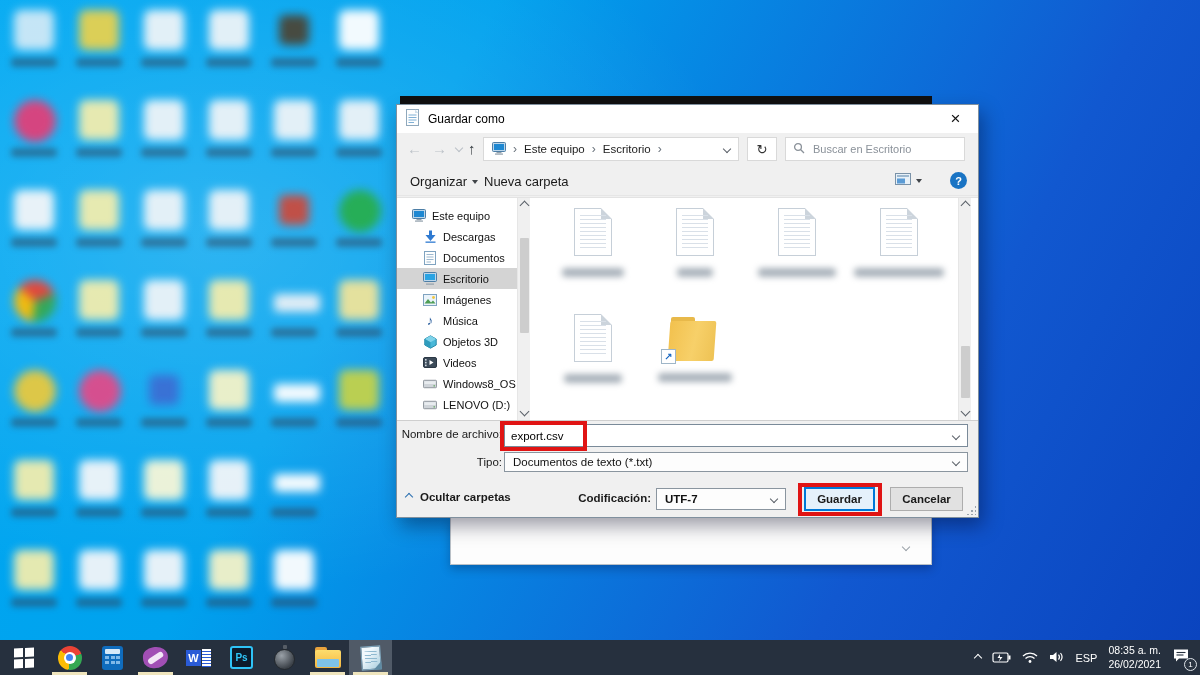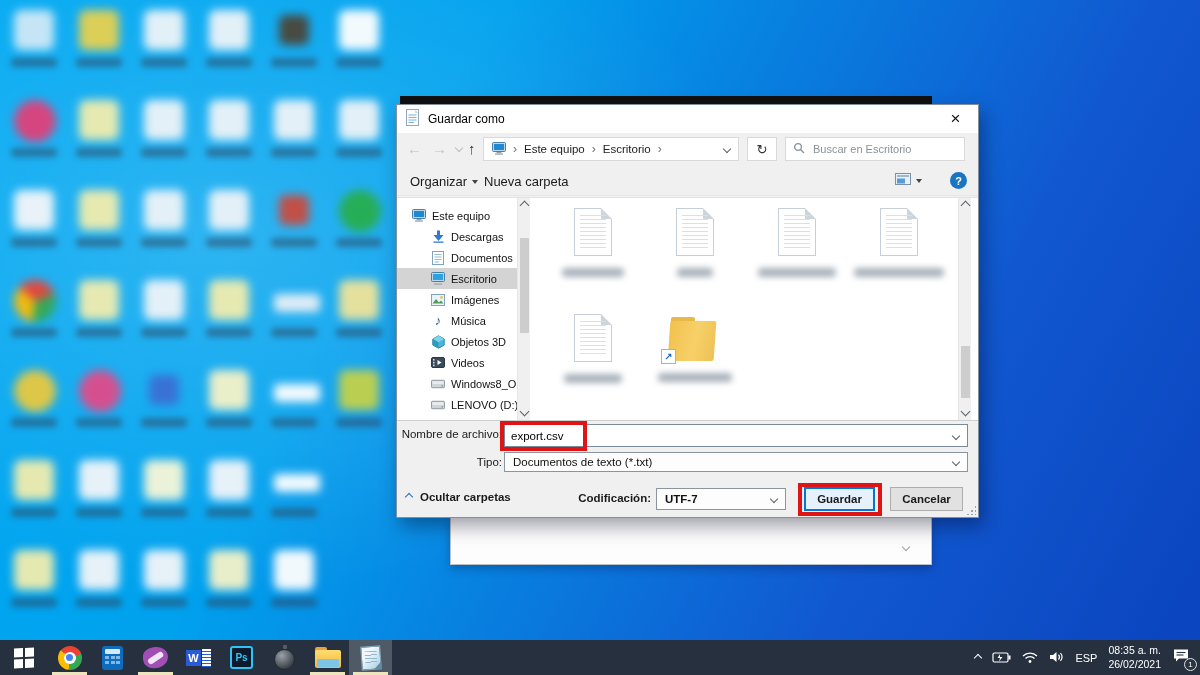--- a/index.html
+++ b/index.html
@@ -40,21 +40,21 @@
   .refreshbtn{position:absolute;left:350px;top:4px;width:30px;height:24px;background:#fff;border:1px solid #d9d9d9;display:flex;align-items:center;justify-content:center;font-size:13px;color:#333;}
   .searchbox{position:absolute;left:388px;top:4px;width:180px;height:24px;background:#fff;border:1px solid #d9d9d9;display:flex;align-items:center;padding:0 7px;gap:6px;}
   .searchbox input{border:none;outline:none;flex:1;font-size:11px;font-family:inherit;color:#333;min-width:0;}
   .searchbox input::placeholder{color:#8a9199;}
   .toolrow{position:absolute;left:0;top:61px;width:100%;height:30px;border-bottom:1px solid #e6e6e6;}
   .toolitem{position:absolute;top:6px;height:19px;display:flex;align-items:center;font-size:13px;color:#1a1a1a;}
   .viewbtn{position:absolute;left:498px;top:7px;display:flex;align-items:center;}
   .helpbtn{position:absolute;left:553px;top:6px;width:17px;height:17px;border-radius:50%;background:#1a74c4;color:#fff;font-size:11px;font-weight:bold;display:flex;align-items:center;justify-content:center;}
   .dbody{position:absolute;left:0;top:92px;width:100%;height:224px;background:#fff;border-top:1px solid #e3e3e3;border-bottom:1px solid #cfcfcf;}
   .sidepane{position:absolute;left:0;top:0;width:120px;height:100%;padding-top:7px;overflow:hidden;}
-  .side-item{height:21px;display:flex;align-items:center;gap:6px;font-size:11px;color:#111;padding-left:34px;white-space:nowrap;}
+  .side-item{height:21px;display:flex;align-items:center;gap:6px;font-size:11px;color:#111;padding-left:26px;white-space:nowrap;}
   .side-item.root{padding-left:15px;}
   .side-item.selected{background:#d4d4d4;}
   .side-item .ic{width:14px;display:flex;justify-content:center;flex:none;}
   .sb{position:absolute;background:#f0f0f0;border-left:1px solid #e6e6e6;}
   .sb .arr{position:absolute;left:3px;width:7px;height:7px;}
   .sb .thumb{position:absolute;left:2px;width:9px;background:#cdcdcd;border-radius:1px;}
   .filelist{position:absolute;left:133px;top:0;width:424px;height:100%;display:flex;flex-wrap:wrap;align-content:flex-start;padding:8px 0 0 12px;}
   .file-item{width:102px;height:106px;display:flex;flex-direction:column;align-items:center;}
   .doc{width:38px;height:48px;background:#fff;border:1px solid #c6cfd8;position:relative;margin-top:2px;}
   .doc .lines{position:absolute;left:5px;right:5px;top:6px;bottom:6px;background:repeating-linear-gradient(#d9e0e8 0 1px,transparent 1px 4px);}

